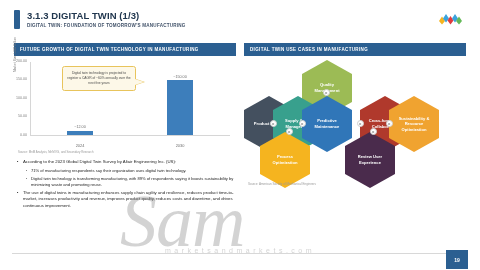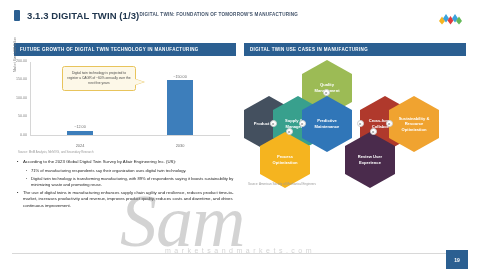--- a/index.html
+++ b/index.html
@@ -7,21 +7,21 @@
     width: 480px; height: 270px;
     font-family: "Liberation Sans", sans-serif;
     background: #ffffff;
     overflow: hidden;
   }
   .slide { position: relative; width: 480px; height: 270px; background: #fff; }
 
   
   .title-bar { position: absolute; left: 14px; top: 10px; display: flex; align-items: stretch; }
   .title-accent { width: 6px; background: #2b5f91; margin-right: 7px; border-radius: 1px; }
-  .title-texts { display: flex; justify-content: center; }
+  .title-texts { display: flex; flex-direction: column; justify-content: center; }
   .slide-title {
     font-size: 9.5px; font-weight: bold; color: #20364e; letter-spacing: .1px;
     line-height: 11px;
   }
   .slide-subtitle {
     font-size: 4.6px; font-weight: bold; color: #42536a; letter-spacing: .22px;
     line-height: 7px; margin-top: 1px;
   }
 
   

